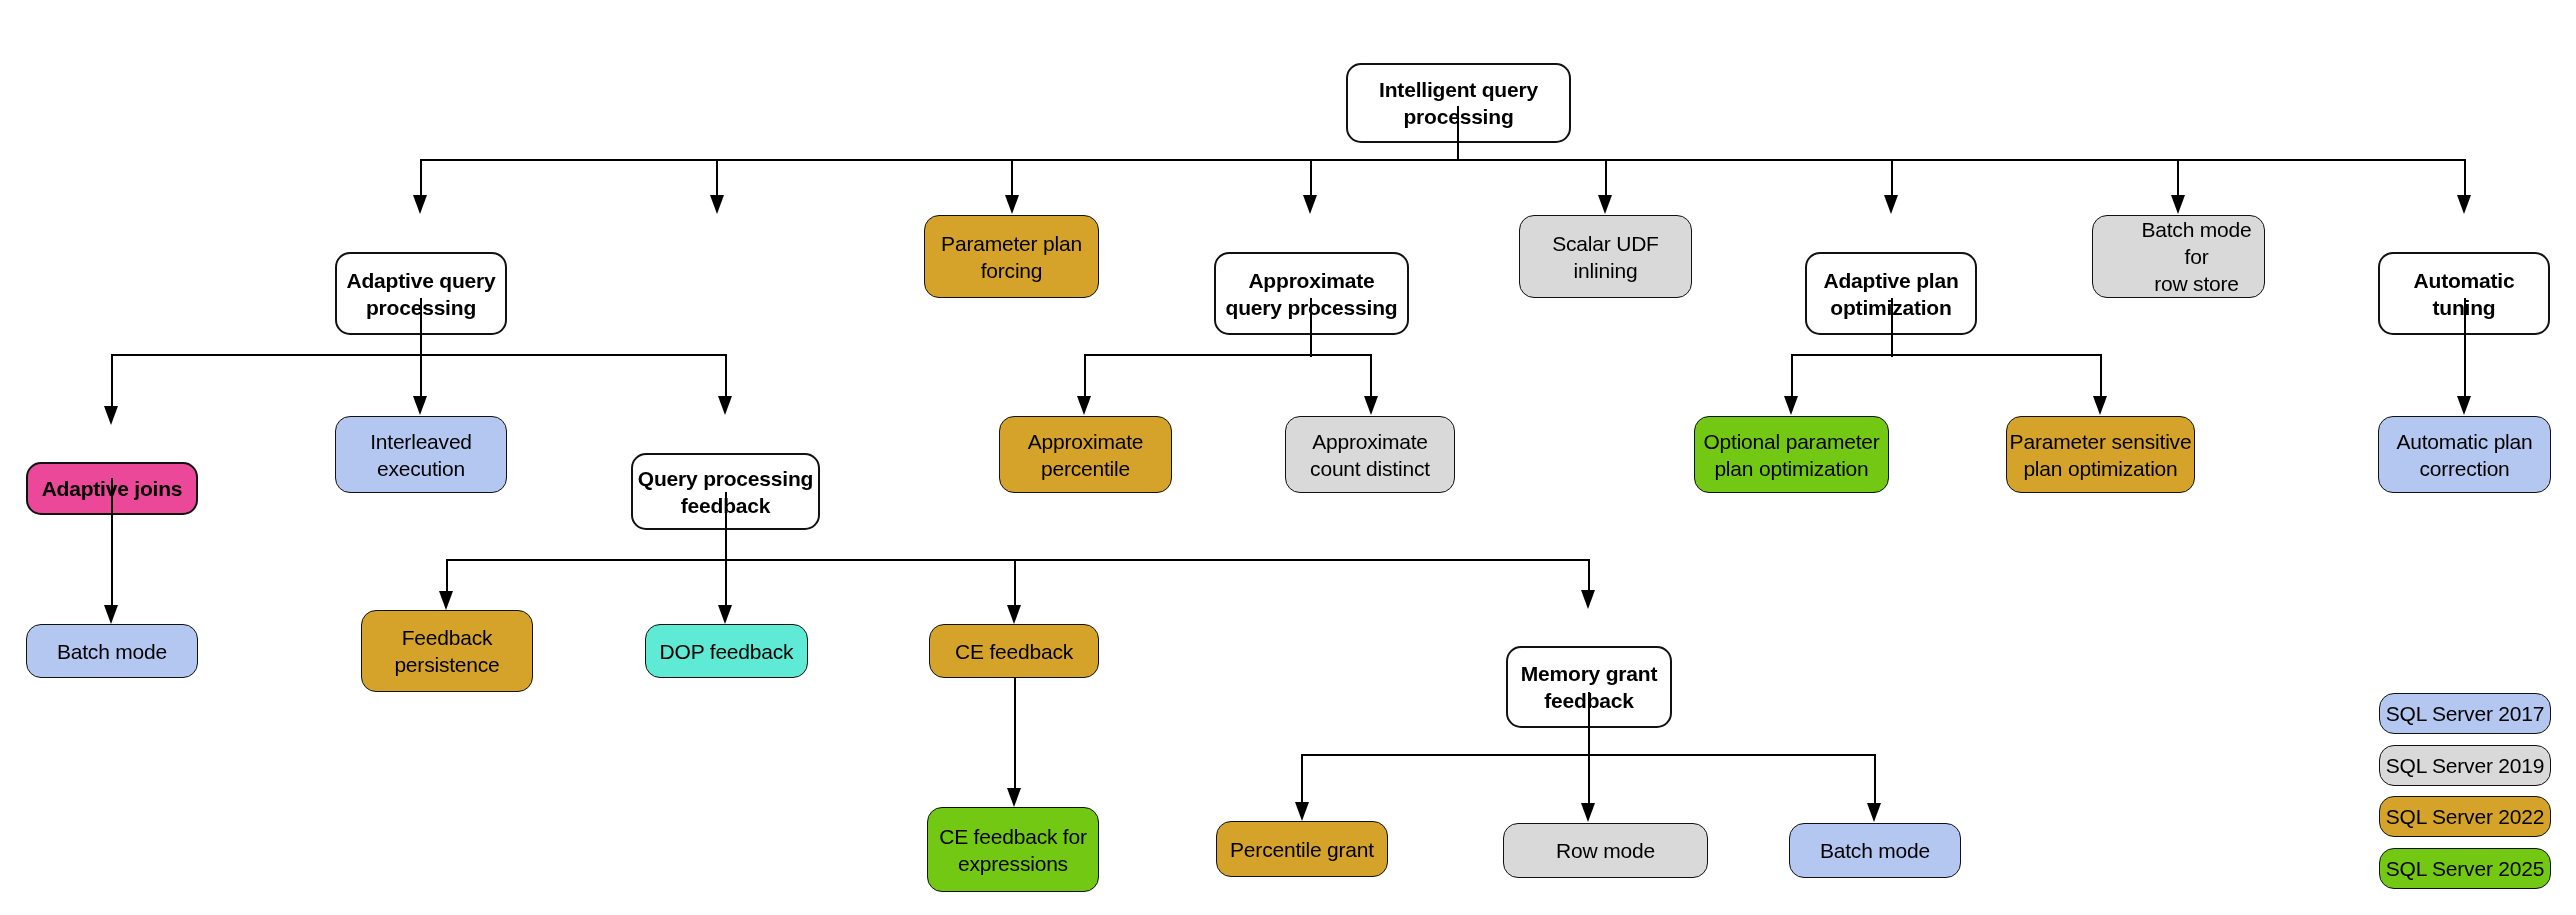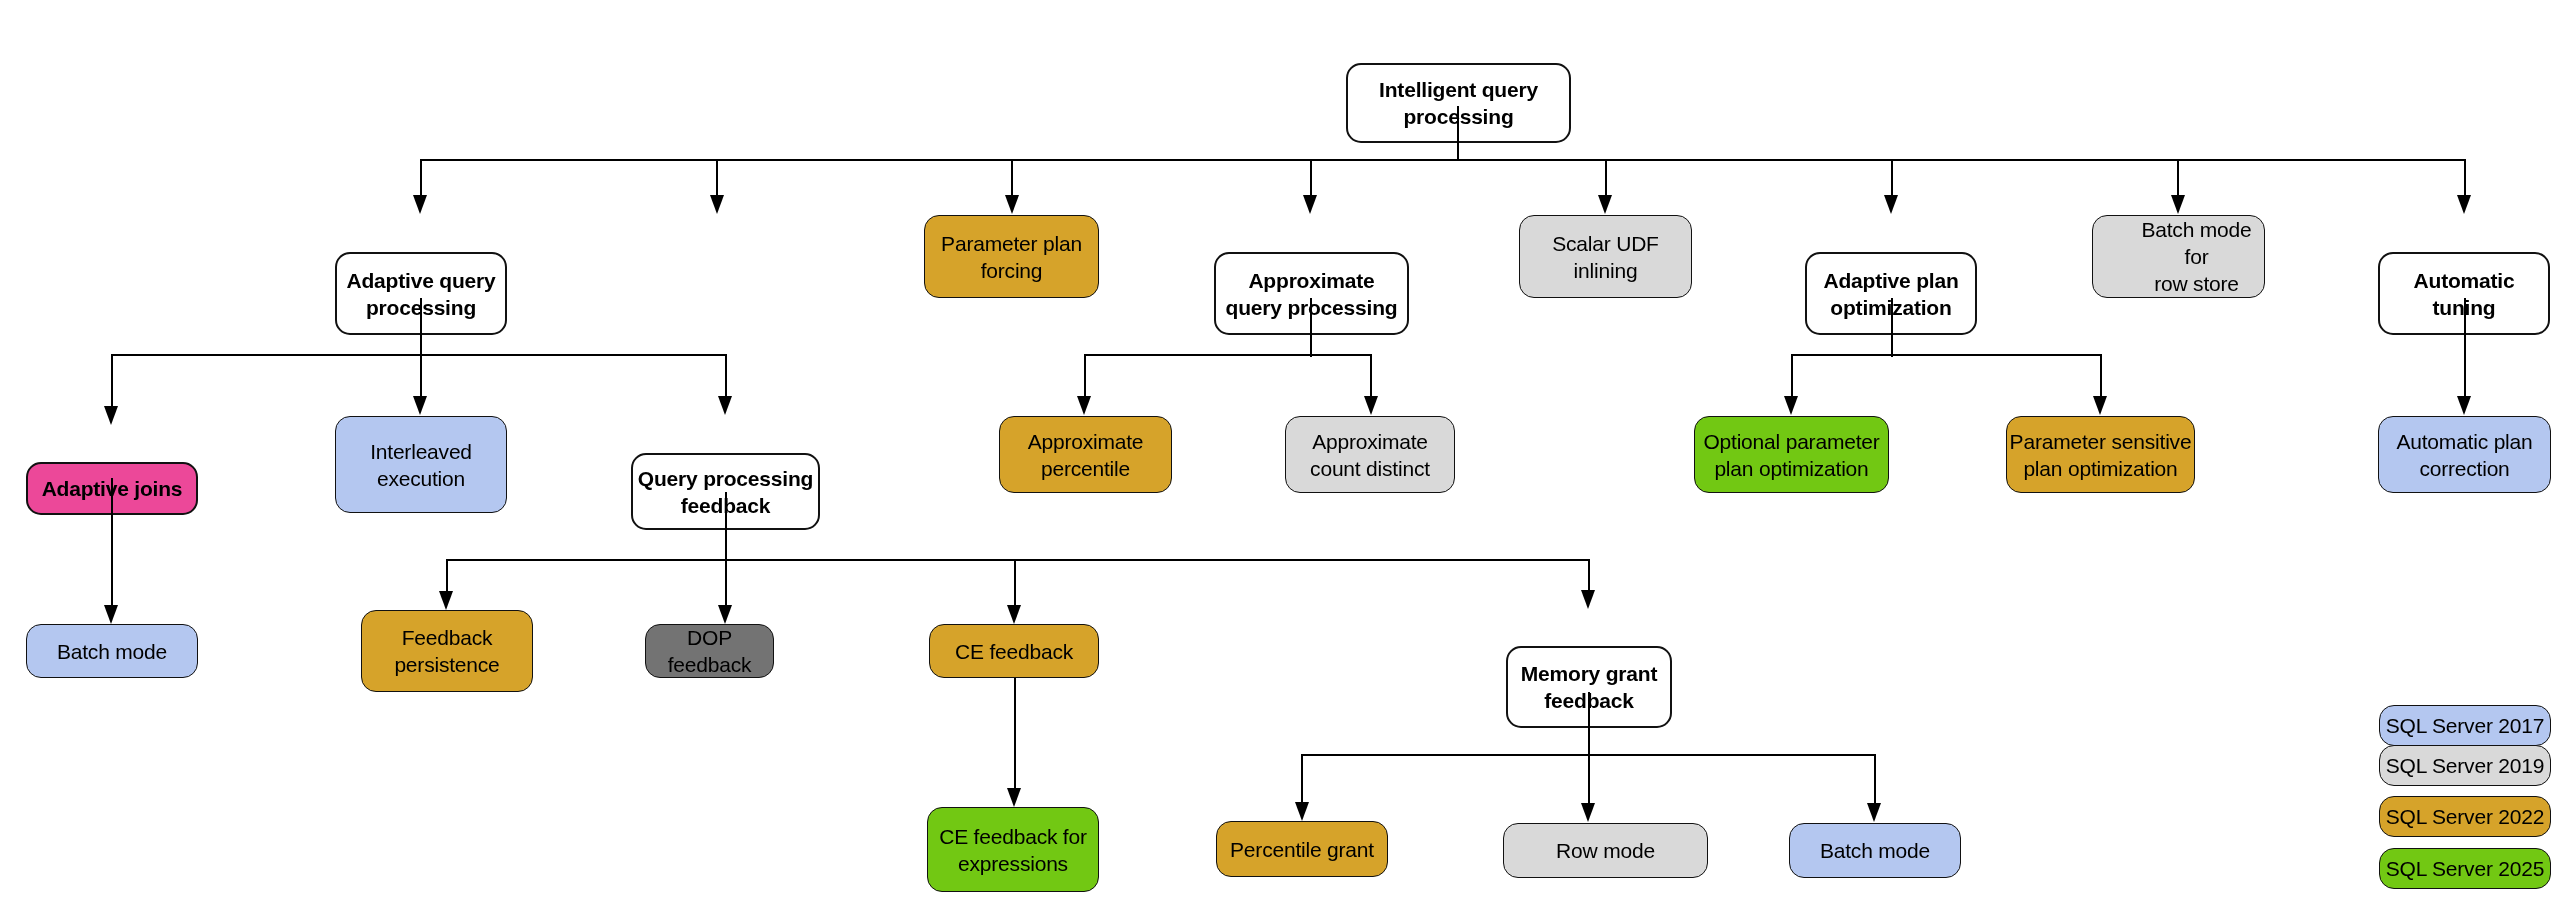--- a/index.html
+++ b/index.html
@@ -37,47 +37,47 @@
 query processing</span></div>
     <div class="node" style="left: 1519px; top: 215px; width: 173px; height: 83px; background: rgb(217, 217, 217);"><span>Scalar UDF
 inlining</span></div>
     <div class="node bold" style="left: 1805px; top: 215px; width: 172px; height: 83px; background: rgb(255, 255, 255);"><span>Adaptive plan
 optimization</span></div>
     <div class="node" style="left: 2092px; top: 215px; width: 173px; height: 83px; background: rgb(217, 217, 217); padding-left: 36px;"><span>Batch mode for
 row store</span></div>
     <div class="node bold" style="left: 2378px; top: 215px; width: 172px; height: 83px; background: rgb(255, 255, 255);"><span>Automatic
 tuning</span></div>
     <div class="node bold" style="left: 26px; top: 425px; width: 172px; height: 53px; background: #ec4899;"><span>Adaptive joins</span></div>
-    <div class="node" style="left: 335px; top: 416px; width: 172px; height: 97px; background: rgb(180, 199, 240);"><span>Interleaved
+    <div class="node" style="left: 335px; top: 416px; width: 172px; height: 77px; background: rgb(180, 199, 240);"><span>Interleaved
 execution</span></div>
     <div class="node bold" style="left: 631px; top: 416px; width: 189px; height: 77px; background: rgb(255, 255, 255);"><span>Query processing
 feedback</span></div>
     <div class="node" style="left: 999px; top: 416px; width: 173px; height: 77px; background: rgb(214, 163, 42);"><span>Approximate
 percentile</span></div>
     <div class="node" style="left: 1285px; top: 416px; width: 170px; height: 77px; background: rgb(217, 217, 217);"><span>Approximate
 count distinct</span></div>
     <div class="node" style="left: 1694px; top: 416px; width: 195px; height: 77px; background: rgb(114, 200, 19);"><span>Optional parameter
 plan optimization</span></div>
     <div class="node" style="left: 2006px; top: 416px; width: 189px; height: 77px; background: rgb(214, 163, 42);"><span>Parameter sensitive
 plan optimization</span></div>
     <div class="node" style="left: 2378px; top: 416px; width: 173px; height: 77px; background: rgb(180, 199, 240);"><span>Automatic plan
 correction</span></div>
     <div class="node" style="left: 26px; top: 624px; width: 172px; height: 54px; background: rgb(180, 199, 240);"><span>Batch mode</span></div>
     <div class="node" style="left: 361px; top: 610px; width: 172px; height: 82px; background: rgb(214, 163, 42);"><span>Feedback
 persistence</span></div>
-    <div class="node" style="left: 645px; top: 624px; width: 129px; height: 54px; background: #737373; align-items: center;"><span>DOP feedback</span></div>
+    <div class="node" style="left: 645px; top: 624px; width: 163px; height: 54px; background: #5eead4; align-items: center;"><span>DOP feedback</span></div>
     <div class="node" style="left: 929px; top: 624px; width: 170px; height: 54px; background: rgb(214, 163, 42);"><span>CE feedback</span></div>
     <div class="node bold" style="left: 1506px; top: 609px; width: 166px; height: 82px; background: rgb(255, 255, 255);"><span>Memory grant
 feedback</span></div>
     <div class="node" style="left: 927px; top: 807px; width: 172px; height: 85px; background: rgb(114, 200, 19);"><span>CE feedback for
 expressions</span></div>
     <div class="node" style="left: 1216px; top: 821px; width: 172px; height: 56px; background: rgb(214, 163, 42);"><span>Percentile grant</span></div>
     <div class="node" style="left: 1503px; top: 823px; width: 205px; height: 55px; background: rgb(217, 217, 217);"><span>Row mode</span></div>
     <div class="node" style="left: 1789px; top: 823px; width: 172px; height: 55px; background: rgb(180, 199, 240);"><span>Batch mode</span></div>
-    <div class="node" style="left: 2379px; top: 693px; width: 172px; height: 41px; background: rgb(180, 199, 240); margin-top: 12px;"><span>SQL Server 2017</span></div>
+    <div class="node" style="left: 2379px; top: 693px; width: 172px; height: 41px; background: rgb(180, 199, 240);"><span>SQL Server 2017</span></div>
     <div class="node" style="left: 2379px; top: 745px; width: 172px; height: 41px; background: rgb(217, 217, 217);"><span>SQL Server 2019</span></div>
     <div class="node" style="left: 2379px; top: 796px; width: 172px; height: 41px; background: rgb(214, 163, 42);"><span>SQL Server 2022</span></div>
     <div class="node" style="left: 2379px; top: 848px; width: 172px; height: 41px; background: rgb(114, 200, 19);"><span>SQL Server 2025</span></div>
     <div class="line" style="left: 1457px; top: 106px; width: 1.7px; height: 55px; background: rgb(0, 0, 0);"></div>
     <div class="line" style="left: 421px; top: 159px; width: 2044px; height: 2.3px; background: rgb(0, 0, 0);"></div>
     <div class="line" style="left: 420px; top: 159px; width: 1.7px; height: 41px; background: rgb(0, 0, 0);"></div>
     <div class="line" style="left: 716px; top: 159px; width: 1.7px; height: 41px; background: rgb(0, 0, 0);"></div>
     <div class="line" style="left: 1011px; top: 159px; width: 1.7px; height: 41px; background: rgb(0, 0, 0);"></div>
     <div class="line" style="left: 1310px; top: 159px; width: 1.7px; height: 41px; background: rgb(0, 0, 0);"></div>
     <div class="line" style="left: 1605px; top: 159px; width: 1.7px; height: 41px; background: rgb(0, 0, 0);"></div>

